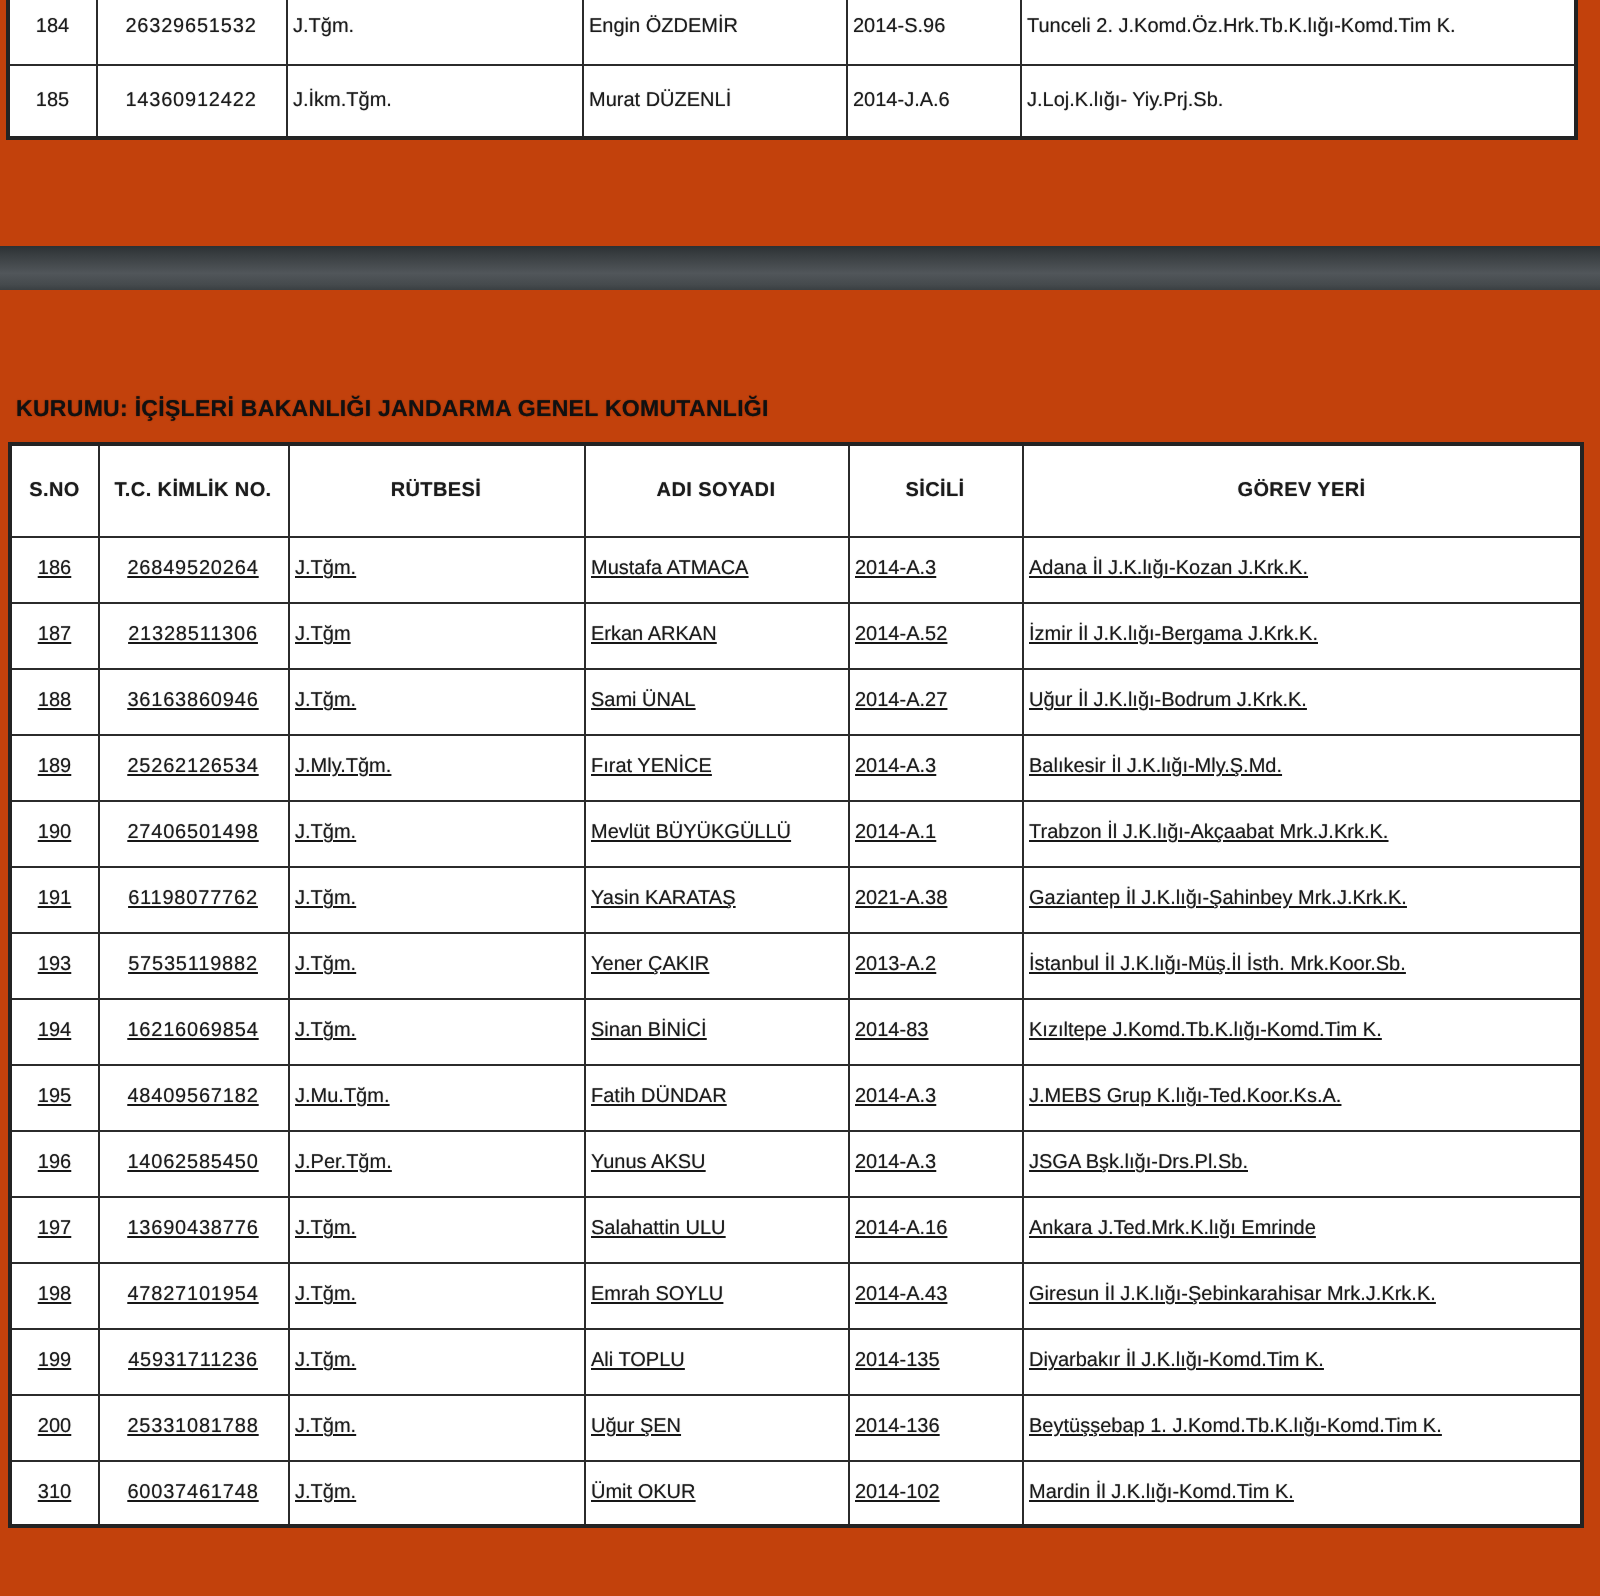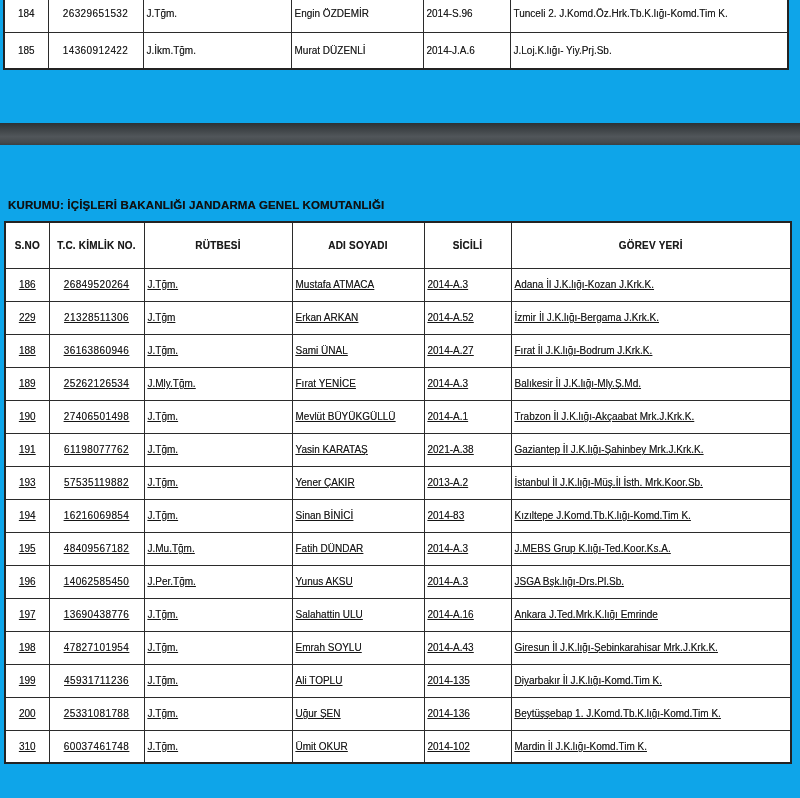--- a/index.html
+++ b/index.html
@@ -5,21 +5,21 @@
   html,body{margin:0;padding:0;}
   body{
     font-family:"Liberation Sans", sans-serif;
     background:#ffffff;
     -webkit-font-smoothing:antialiased;
   }
   .page{
     position:relative;
     width:800px;
     height:798px;
-    background:#0ea5e9;
+    background:#c2410c;
     overflow:hidden;
     color:#161616;
   }
   
   table.doc{
     border-collapse:collapse;
     table-layout:fixed;
     position:absolute;
     background:#fff;
   }
@@ -132,34 +132,34 @@
     <tbody id="main-tbody">
         <tr>
           <td class="c-sno">186</td>
           <td class="c-tc">26849520264</td>
           <td class="c-rutbe">J.Tğm.</td>
           <td class="c-ad">Mustafa ATMACA</td>
           <td class="c-sicil">2014-A.3</td>
           <td class="c-gorev">Adana İl J.K.lığı-Kozan J.Krk.K.</td>
         </tr>
         <tr>
-          <td class="c-sno">229</td>
+          <td class="c-sno">187</td>
           <td class="c-tc">21328511306</td>
           <td class="c-rutbe">J.Tğm</td>
           <td class="c-ad">Erkan ARKAN</td>
           <td class="c-sicil">2014-A.52</td>
           <td class="c-gorev">İzmir İl J.K.lığı-Bergama J.Krk.K.</td>
         </tr>
         <tr>
           <td class="c-sno">188</td>
           <td class="c-tc">36163860946</td>
           <td class="c-rutbe">J.Tğm.</td>
           <td class="c-ad">Sami ÜNAL</td>
           <td class="c-sicil">2014-A.27</td>
-          <td class="c-gorev">Fırat İl J.K.lığı-Bodrum J.Krk.K.</td>
+          <td class="c-gorev">Uğur İl J.K.lığı-Bodrum J.Krk.K.</td>
         </tr>
         <tr>
           <td class="c-sno">189</td>
           <td class="c-tc">25262126534</td>
           <td class="c-rutbe">J.Mly.Tğm.</td>
           <td class="c-ad">Fırat YENİCE</td>
           <td class="c-sicil">2014-A.3</td>
           <td class="c-gorev">Balıkesir İl J.K.lığı-Mly.Ş.Md.</td>
         </tr>
         <tr>

